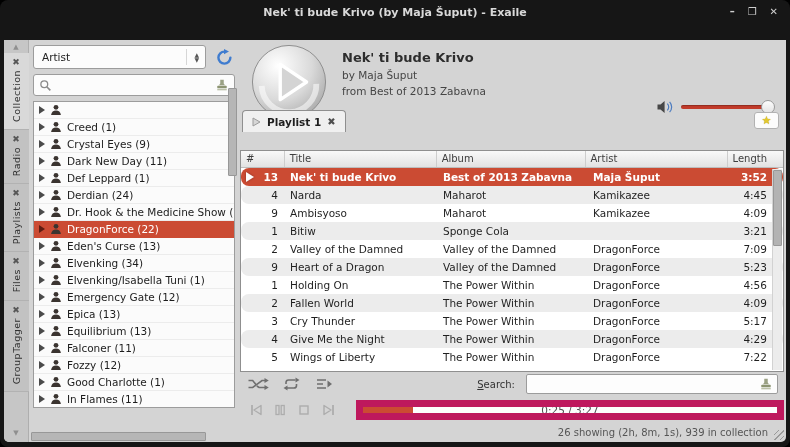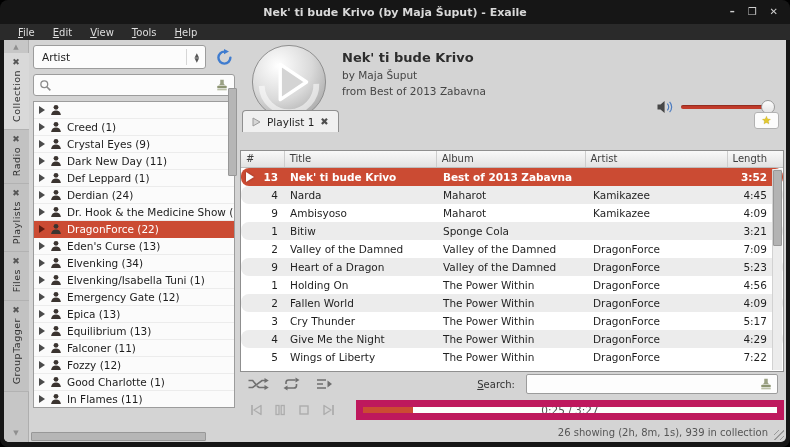--- a/index.html
+++ b/index.html
@@ -51,21 +51,21 @@
   
   .right-panel{position:absolute;left:236px;top:0;right:2px;bottom:0;}
   .play-btn{position:absolute;left:10px;top:3px;width:78px;height:78px;}
   .np-info{position:absolute;left:102px;top:10px;}
   .np-title{font-size:13px;font-weight:bold;color:#2d2d2d;}
   .np-line{font-size:10.5px;color:#454545;margin-top:4px;}
   .volume{position:absolute;right:12px;top:60px;display:flex;align-items:center;gap:7px;width:116px;}
   .vol-track{flex:1;height:4px;background:var(--vol-red);border-radius:2px;position:relative;box-shadow:inset 0 1px 1px rgba(0,0,0,.25);}
   .vol-handle{position:absolute;right:-3px;top:50%;transform:translateY(-50%);width:14px;height:14px;background:linear-gradient(#fdfdfd,#e3e3e3);border:1px solid #9a9a9a;border-radius:50%;}
 
-  .tabbar{position:absolute;top:70px;left:0;right:0;height:22px;}
+  .tabbar{position:absolute;top:70px;left:0;right:0;height:22px;font-weight:bold;}
   .pl-tab{position:absolute;left:2px;bottom:0;height:22px;padding:0 9px;background:#f0f0f0;border:1px solid #8f8f8f;border-bottom:none;border-radius:4px 4px 0 0;display:flex;align-items:center;gap:6px;font-size:10.5px;color:#1f1f1f;}
   .pl-tab .x{font-size:10px;color:#4f4f4f;}
   .star-btn{position:absolute;right:5px;bottom:3px;width:25px;height:17px;background:#fcfcfc;border:1px solid #b2b2b2;border-radius:3px;display:flex;align-items:center;justify-content:center;font-size:11px;color:var(--star);text-shadow:0 0 1px #9c8a10;line-height:11px;}
 
   .table{position:absolute;top:110px;left:0;right:0;height:222px;background:#fff;border:1px solid #8f8f8f;overflow:hidden;}
   .thead{height:17px;display:flex;background:linear-gradient(#f9f9f9,#e2e2e2);border-bottom:1px solid #bdbdbd;font-size:10px;color:#3e3e3e;}
   .th{padding:2px 5px;border-right:1px solid #cdcdcd;white-space:nowrap;}
   .th.c-num{width:44px;}
   .th.c-title{width:153px;}
   .th.c-album{width:150px;}
@@ -108,27 +108,20 @@
 
   <div class="titlebar">
     <span>Nek' ti bude Krivo (by Maja Šuput) - Exaile</span>
     <div class="win-controls">
       <span>–</span>
       <span>❐</span>
       <span>✕</span>
     </div>
   </div>
 
-  <div class="menubar" id="menubar">
-      <span class="menu-item"><u>F</u>ile</span>
-      <span class="menu-item"><u>E</u>dit</span>
-      <span class="menu-item"><u>V</u>iew</span>
-      <span class="menu-item"><u>T</u>ools</span>
-      <span class="menu-item"><u>H</u>elp</span>
-    </div>
 
   <div class="content">
 
     <div class="tabstrip">
       <div class="strip-arrow">▲</div>
       <div id="side-tabs">
           <div class="side-tab active">
         <span class="x">✖</span>
         <span class="lbl">Collection</span>
       </div>
@@ -385,20 +378,21 @@
           <div class="th c-length">Length</div>
         </div>
         <div id="track-rows">
             <div class="trow selected">
           <div class="td-num">
                 <span class="play-ind"></span>
                 <span class="v-num">13</span>
               </div>
           <div class="td-title v-title">Nek' ti bude Krivo</div>
           <div class="td-album v-album">Best of 2013 Zabavna</div>
+          <div class="td-artist v-artist">Maja Šuput</div>
           <div class="td-length v-length">3:52</div>
         </div>
             <div class="trow odd">
           <div class="td-num">
                 <span class="v-num">4</span>
               </div>
           <div class="td-title v-title">Narda</div>
           <div class="td-album v-album">Maharot</div>
           <div class="td-artist v-artist">Kamikazee</div>
           <div class="td-length v-length">4:45</div>

